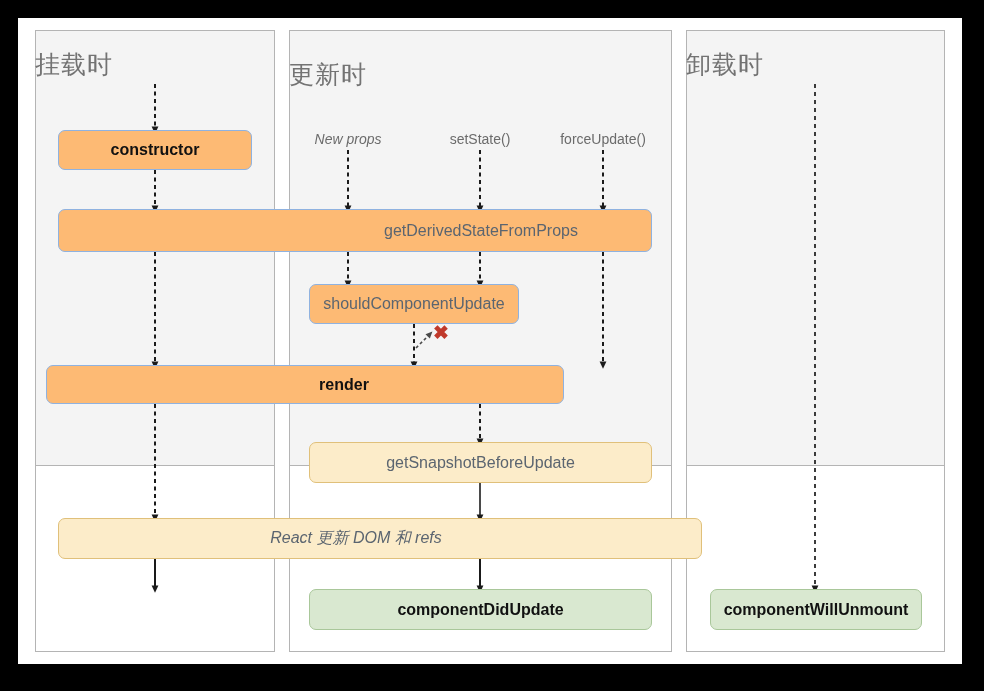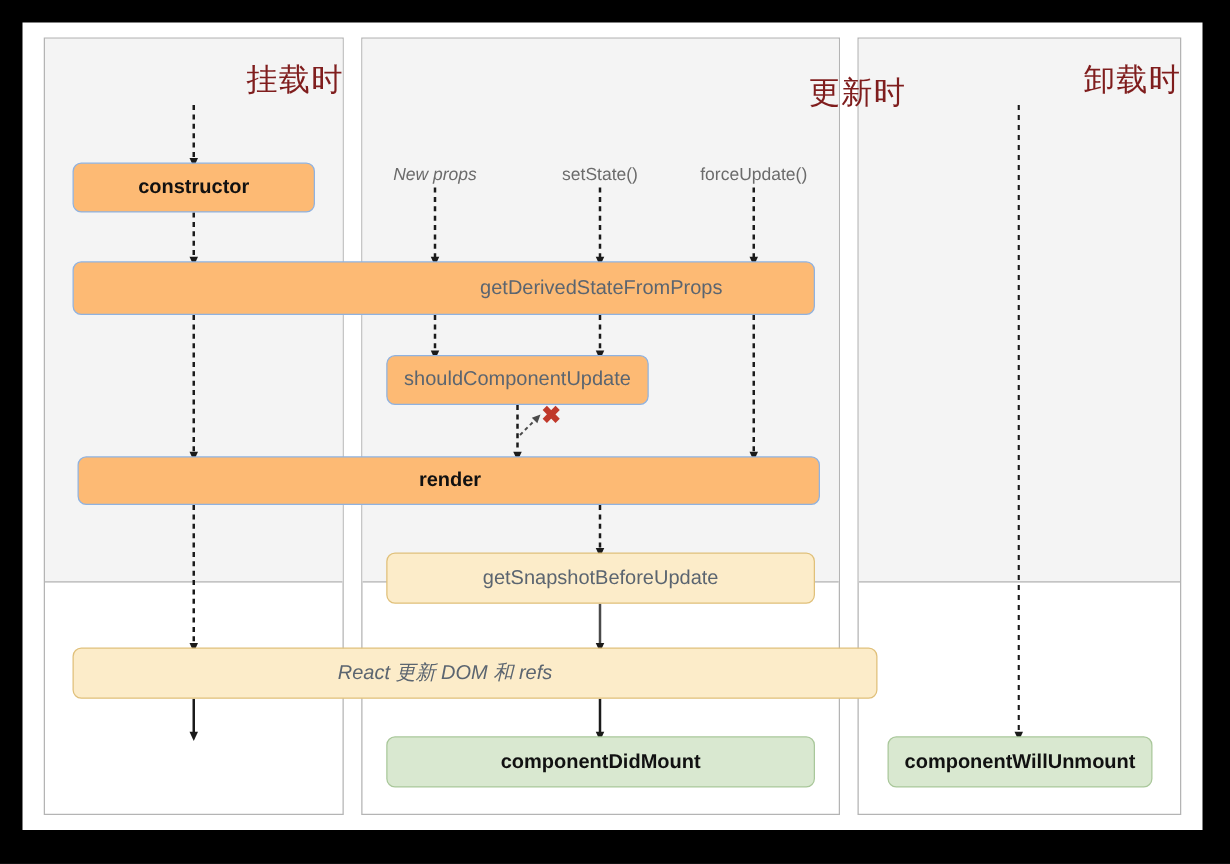--- a/index.html
+++ b/index.html
@@ -29,22 +29,22 @@
   }
   .panel-top {
     position: absolute;
     left: 0; right: 0; top: 0;
     background: #f4f4f4;
     border-bottom: 1px solid #b4b4b4;
   }
   .panel-title {
     position: absolute;
     left: 0; right: 0;
-    text-align: right;
-    color: #7f1d1d;
+    text-align: left;
+    color: #737373;
     font-size: 25px;
     line-height: 32px;
     letter-spacing: 1px;
     white-space: nowrap;
   }
   
   .node {
     position: absolute;
     box-sizing: border-box;
     border-radius: 7px;
@@ -171,35 +171,35 @@
     <div class="node blue spanned" style="left:40px; top:191px; width:594px; height:43px;">
       <span class="lbl" style="left:422px;">getDerivedStateFromProps</span>
     </div>
 
     <div class="node blue" style="left:291px; top:266px; width:210px; height:40px;">
       <span class="lbl">shouldComponentUpdate</span>
     </div>
 
     <div class="xmark" style="left:415px; top:305px;">✖</div>
 
-    <div class="node blue strong spanned" style="left:44px; top:347px; width:594px; height:39px;">
+    <div class="node blue strong spanned" style="left:28px; top:347px; width:518px; height:39px;">
       <span class="lbl" style="left:297px;">render</span>
     </div>
 
     <div class="node yellow" style="left:291px; top:424px; width:343px; height:41px;">
       <span class="lbl">getSnapshotBeforeUpdate</span>
     </div>
 
     <div class="node yellow italic spanned" style="left:40px; top:500px; width:644px; height:41px;">
       <span class="lbl" style="left:297px;">React 更新 DOM 和 refs</span>
     </div>
 
 
     <div class="node green" style="left:291px; top:571px; width:343px; height:41px;">
-      <span class="lbl">componentDidMount</span>
+      <span class="lbl">componentDidUpdate</span>
     </div>
 
     <div class="node green" style="left:692px; top:571px; width:212px; height:41px;">
       <span class="lbl">componentWillUnmount</span>
     </div>
 
   </div>
 </div>
 
 </body></html>

